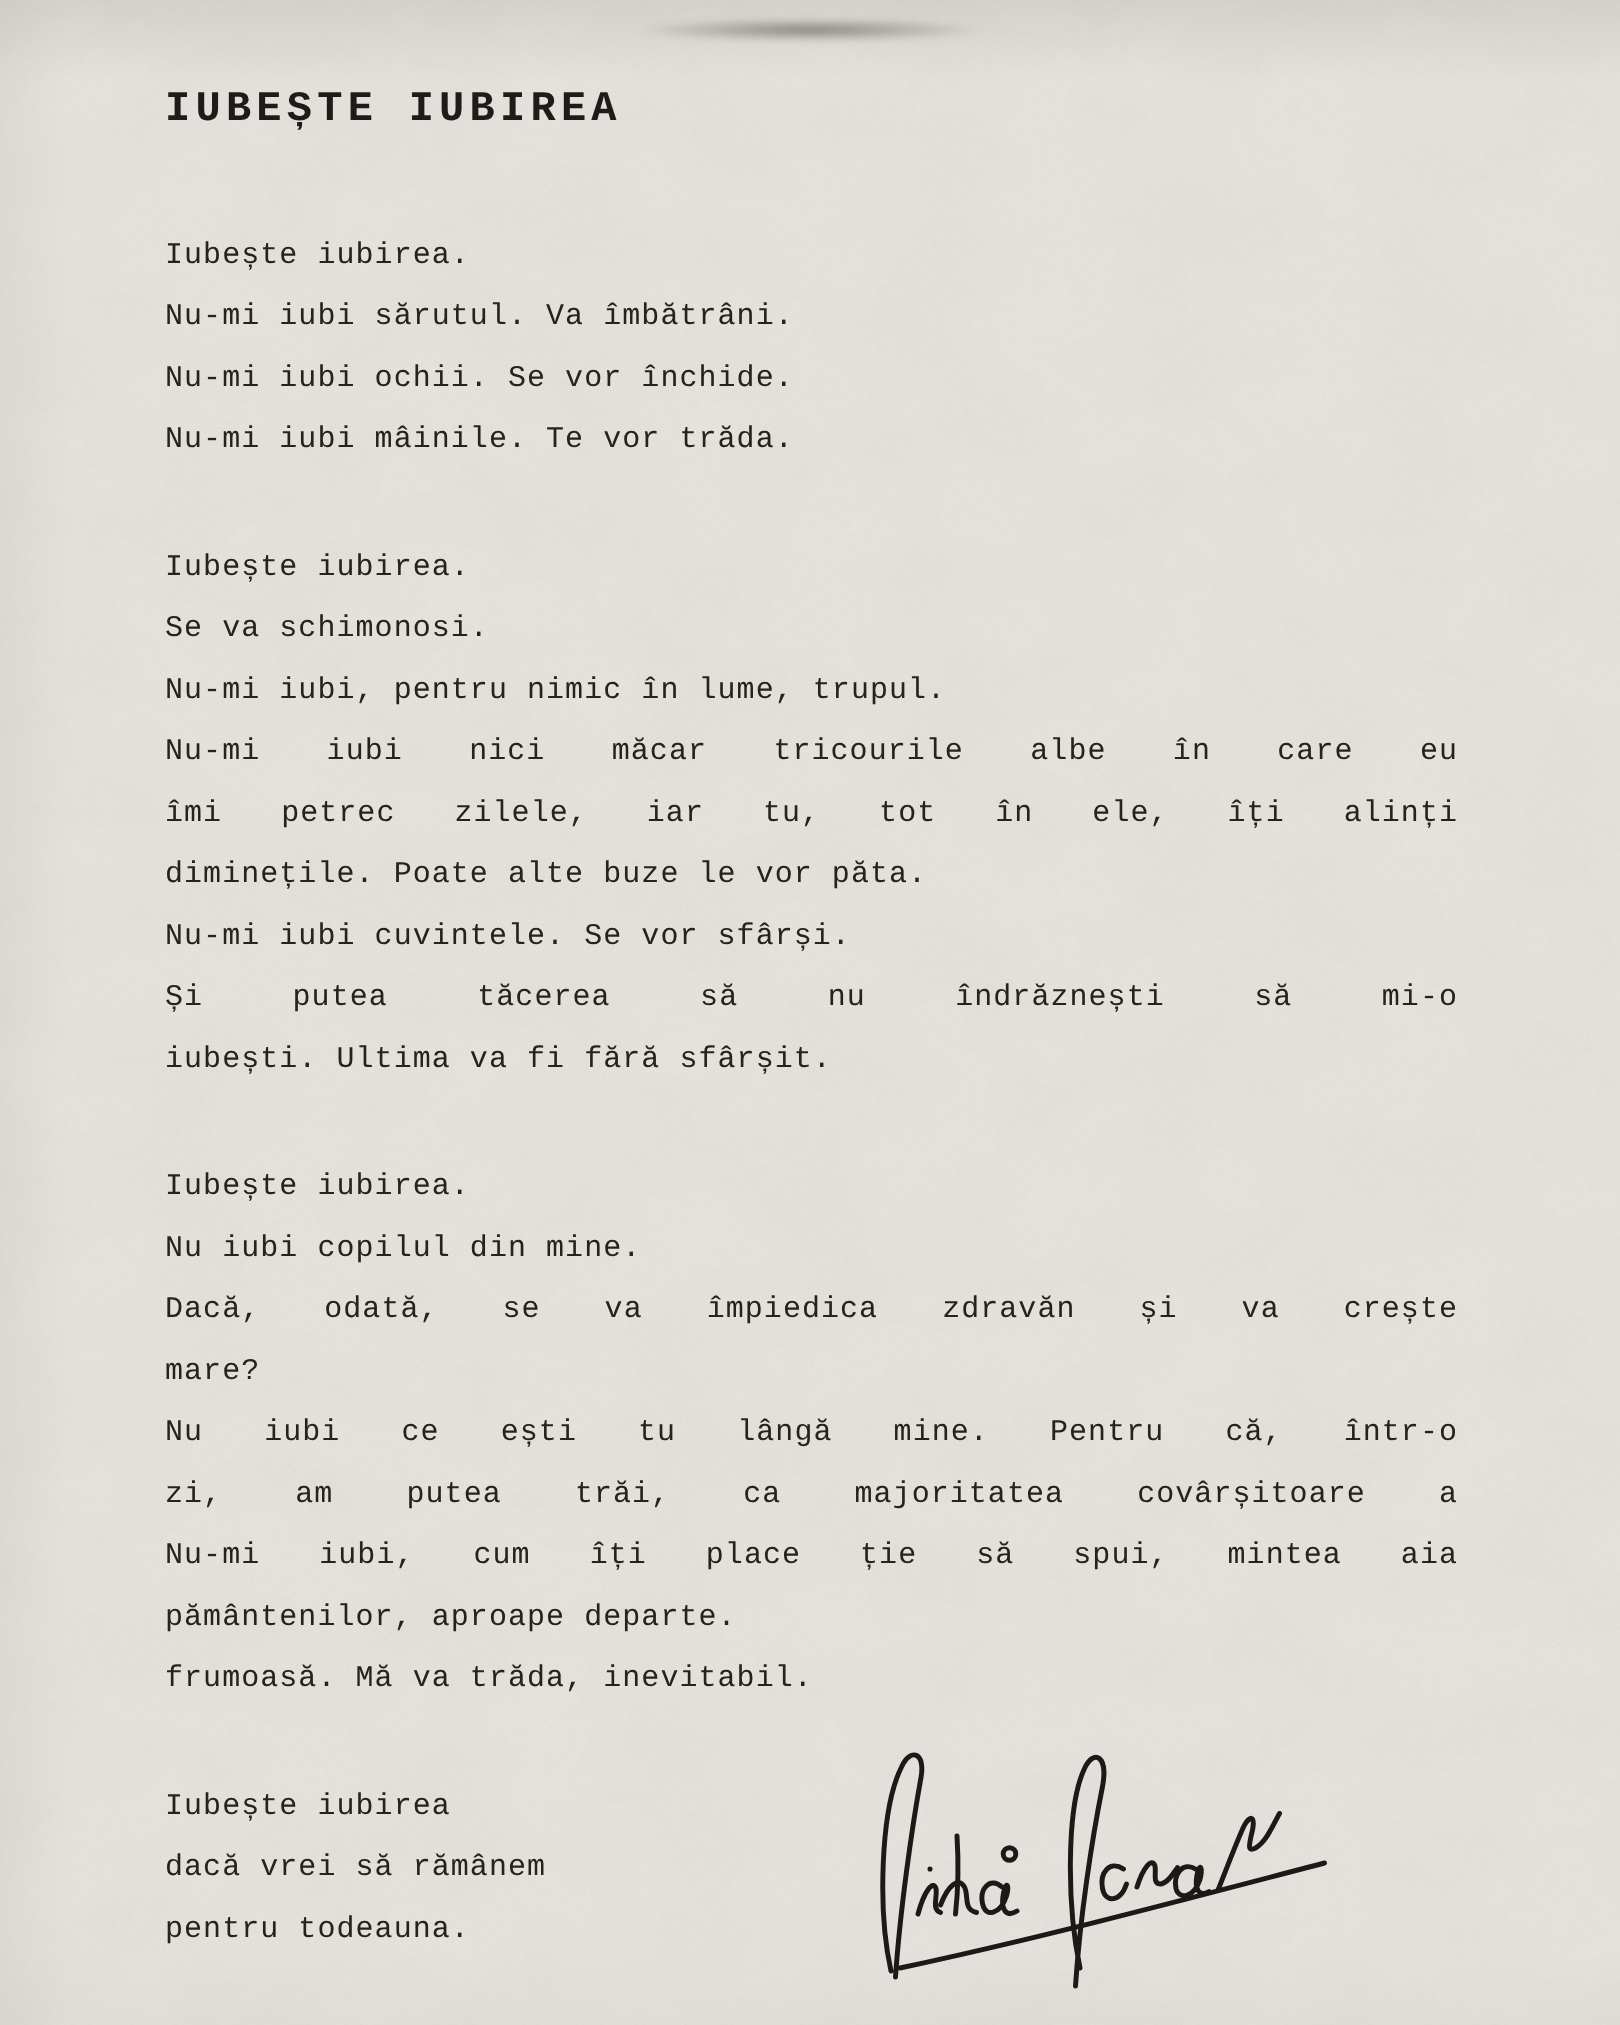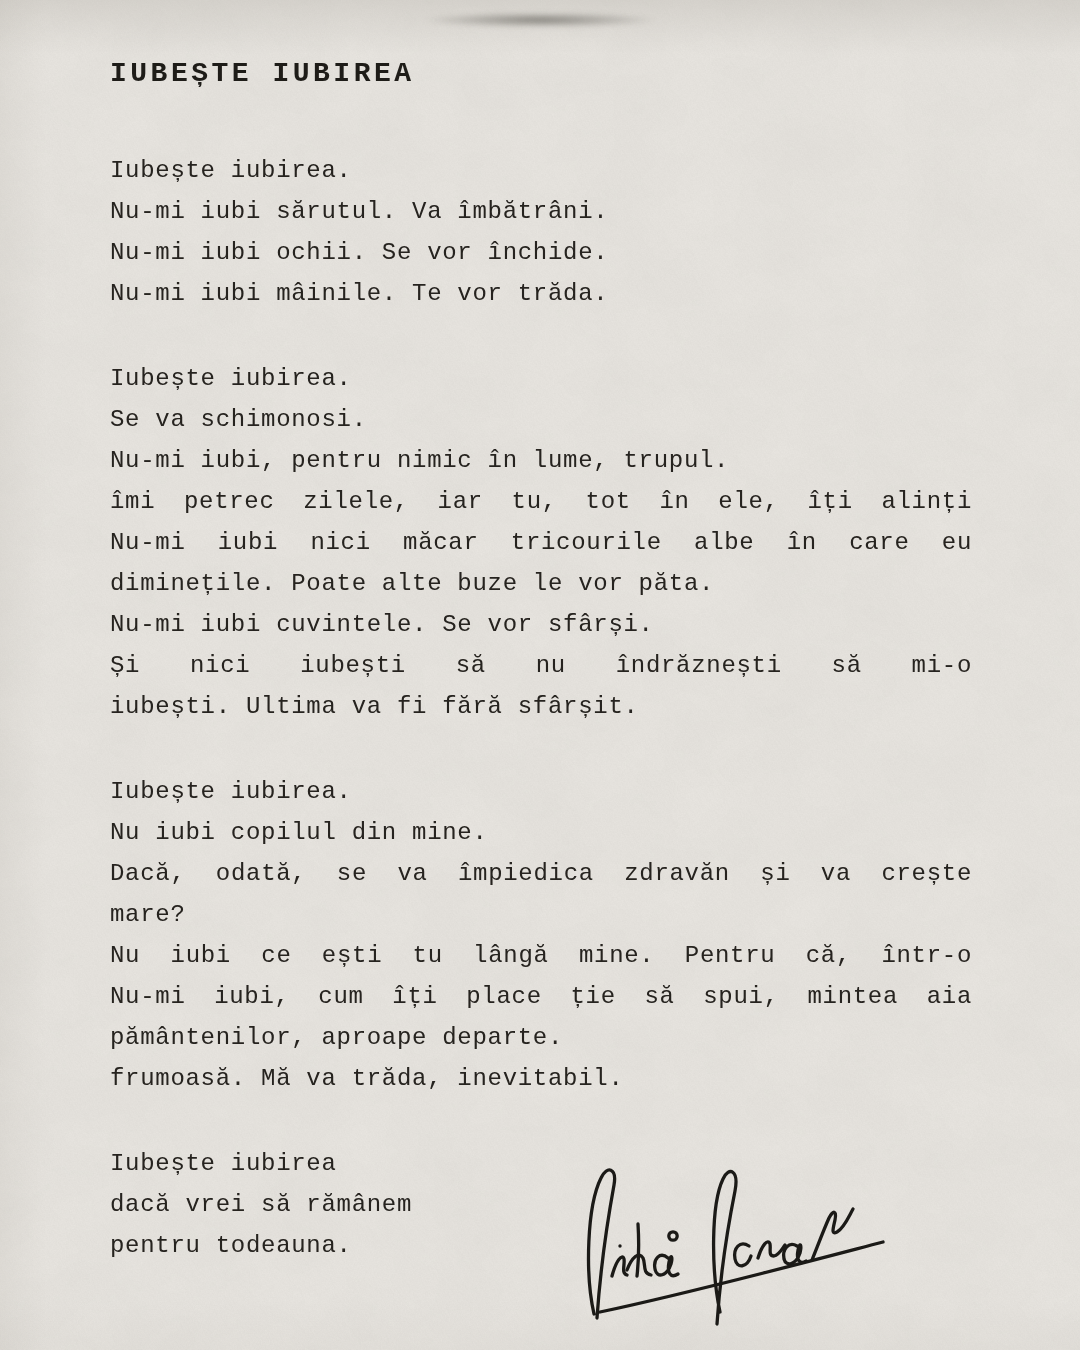--- a/index.html
+++ b/index.html
@@ -33,21 +33,21 @@
   }
   .title{
     margin:0 0 58px 0;
     font-size:28px;font-weight:bold;line-height:36px;
     letter-spacing:3.5px;
     color:#1e1c18;
   }
   .stanza{margin:0 0 44px 0;}
   .stanza:last-child{margin-bottom:0;}
   .line{
-    font-size:24px;line-height:41px;letter-spacing:0.7px;
+    font-size:20px;line-height:41px;letter-spacing:0.7px;
     white-space:nowrap;
   }
   .line.fill{
     white-space:normal;
     text-align:justify;
     text-align-last:justify;
   }
   .signature{
     position:absolute;left:570px;top:1152px;width:340px;height:195px;
   }
@@ -91,33 +91,34 @@
         <div class="stanza">
           <div class="line">Iubește iubirea.</div>
           <div class="line">Nu-mi iubi sărutul. Va îmbătrâni.</div>
           <div class="line">Nu-mi iubi ochii. Se vor închide.</div>
           <div class="line">Nu-mi iubi mâinile. Te vor trăda.</div>
         </div>
         <div class="stanza">
           <div class="line">Iubește iubirea.</div>
           <div class="line">Se va schimonosi.</div>
           <div class="line">Nu-mi iubi, pentru nimic în lume, trupul.</div>
+          <div class="line fill">Nu-mi iubi nici măcar tricourile albe în care eu</div>
           <div class="line fill">îmi petrec zilele, iar tu, tot în ele, îți alinți</div>
-          <div class="line fill">Nu-mi iubi nici măcar tricourile albe în care eu</div>
           <div class="line">diminețile. Poate alte buze le vor păta.</div>
           <div class="line">Nu-mi iubi cuvintele. Se vor sfârși.</div>
-          <div class="line fill">Și nici iubești să nu îndrăznești să mi-o</div>
+          <div class="line fill">Și putea tăcerea să nu îndrăznești să mi-o</div>
           <div class="line">iubești. Ultima va fi fără sfârșit.</div>
         </div>
         <div class="stanza">
           <div class="line">Iubește iubirea.</div>
           <div class="line">Nu iubi copilul din mine.</div>
           <div class="line fill">Dacă, odată, se va împiedica zdravăn și va crește</div>
           <div class="line">mare?</div>
           <div class="line fill">Nu iubi ce ești tu lângă mine. Pentru că, într-o</div>
+          <div class="line fill">zi, am putea trăi, ca majoritatea covârșitoare a</div>
           <div class="line fill">Nu-mi iubi, cum îți place ție să spui, mintea aia</div>
           <div class="line">pământenilor, aproape departe.</div>
           <div class="line">frumoasă. Mă va trăda, inevitabil.</div>
         </div>
         <div class="stanza">
           <div class="line">Iubește iubirea</div>
           <div class="line">dacă vrei să rămânem</div>
           <div class="line">pentru todeauna.</div>
         </div>
       </div>

